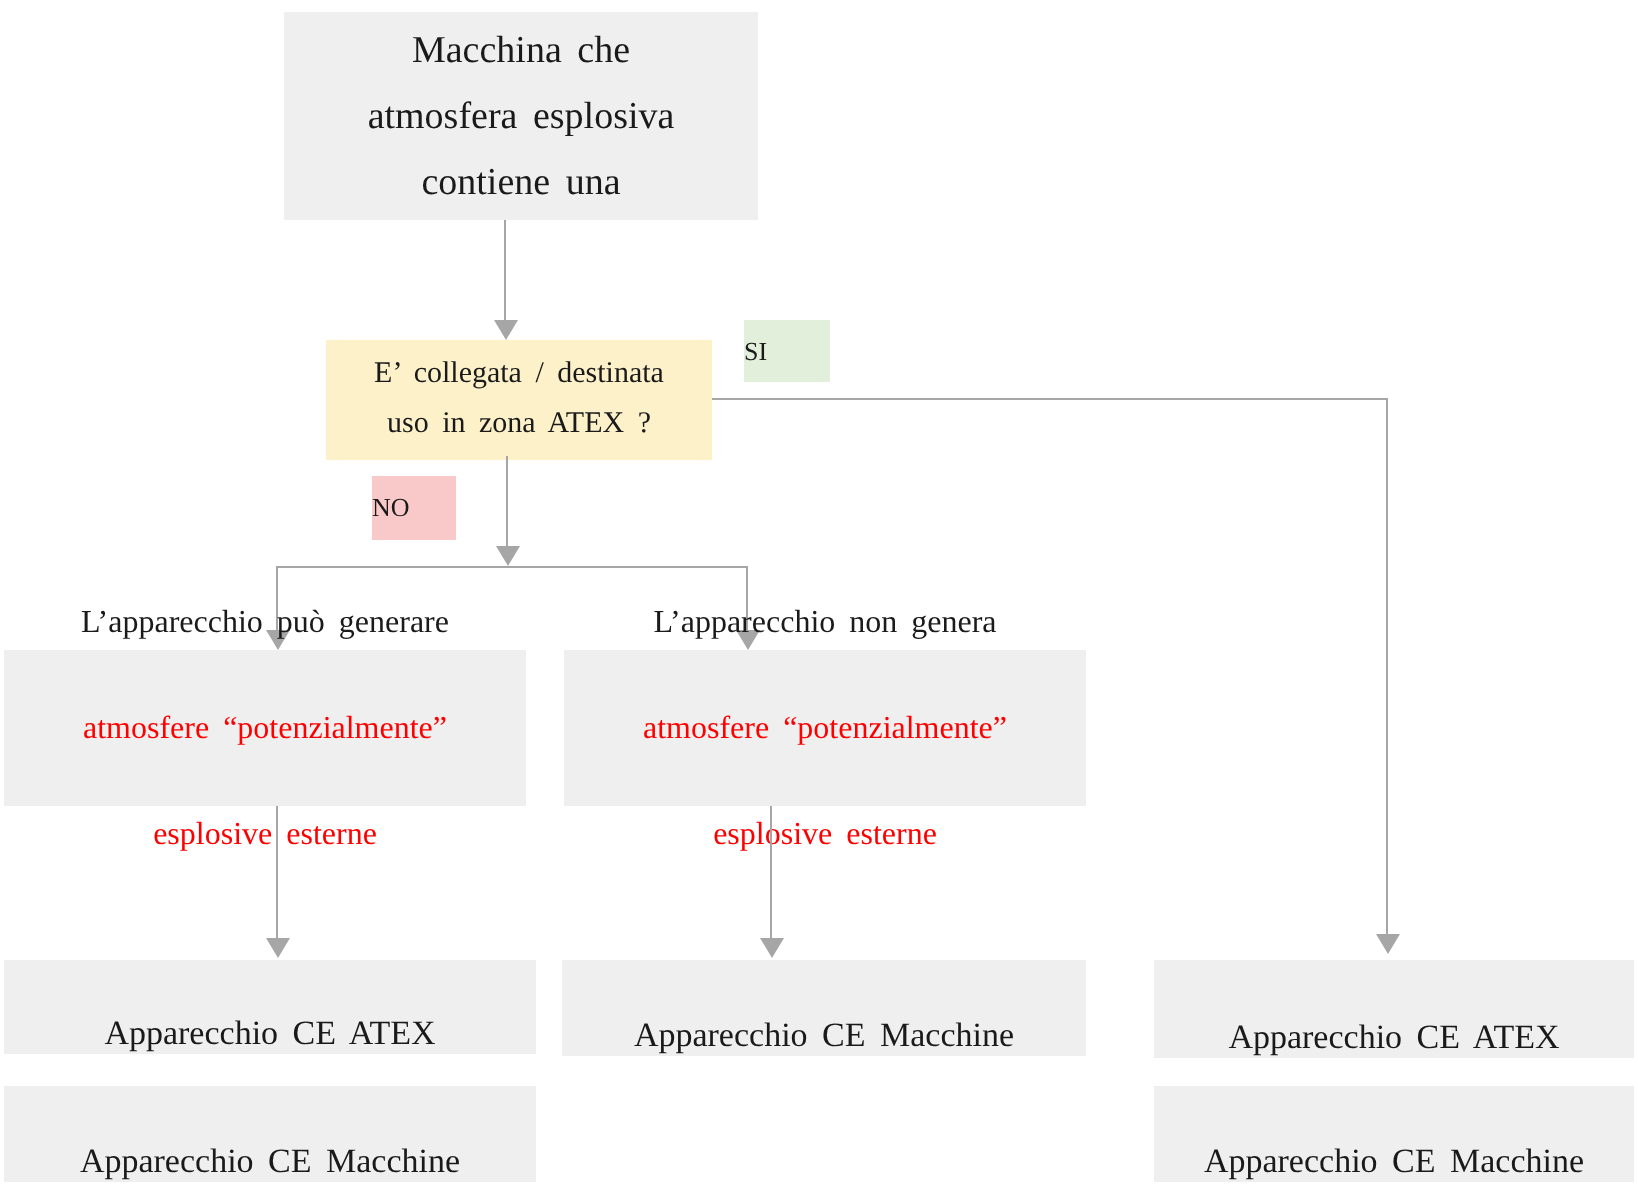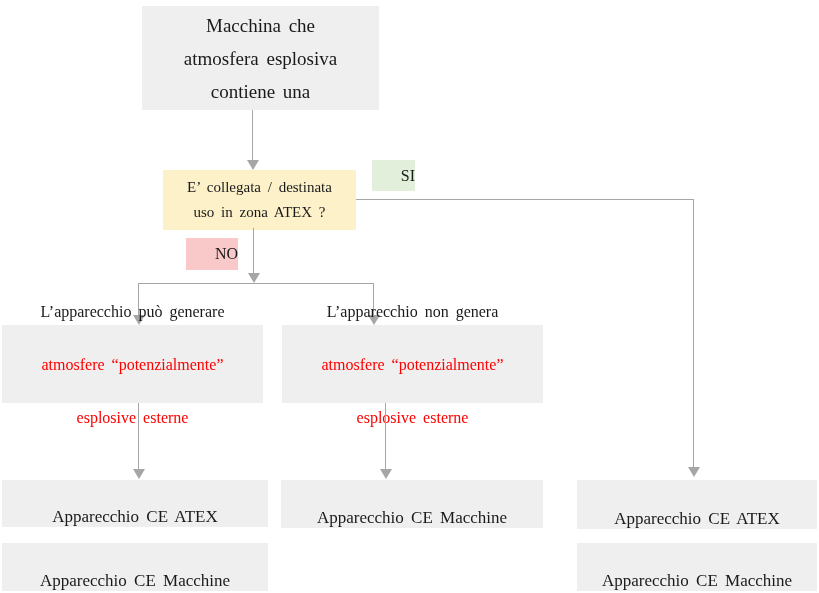--- a/index.html
+++ b/index.html
@@ -11,25 +11,25 @@
   }
   .box{
     position:absolute;background:var(--node_bg,#efefef);
     display:flex;flex-direction:column;justify-content:center;align-items:center;
     text-align:center;word-spacing:3px;
   }
   .box span{display:block;white-space:nowrap;}
   .start{left:142px;top:6px;width:237px;height:104px;font-size:19px;line-height:33px;}
   .decision{left:163px;top:170px;width:193px;height:60px;background:var(--decision_bg,#fdf1ca);font-size:15px;line-height:25px;}
   .badge{
-    position:absolute;display:flex;align-items:center;justify-content:flex-end;
-    font-size:16px;
+    position:absolute;display:flex;align-items:center;justify-content:flex-start;
+    font-size:13px;
   }
   .badge-yes{left:372px;top:160px;width:43px;height:31px;background:var(--yes_bg,#e2efda);}
-  .badge-no{left:186px;top:238px;width:52px;height:32px;background:var(--no_bg,#f9c8c8);}
+  .badge-no{left:186px;top:238px;width:42px;height:32px;background:var(--no_bg,#f9c8c8);}
   .mid{top:325px;width:261px;height:78px;font-size:16px;line-height:25px;gap:28px;}
   .mid-left{left:2px;}
   .mid-center{left:282px;}
   .red{color:var(--red_text,#fe0000);}
   .outcome{font-size:17px;justify-content:flex-end;}
   .out-left-atex{left:2px;top:480px;width:266px;height:47px;}
   .out-left-mac{left:2px;top:543px;width:266px;height:48px;}
   .out-center-mac{left:281px;top:480px;width:262px;height:48px;}
   .out-right-atex{left:577px;top:480px;width:240px;height:49px;}
   .out-right-mac{left:577px;top:543px;width:240px;height:48px;}

